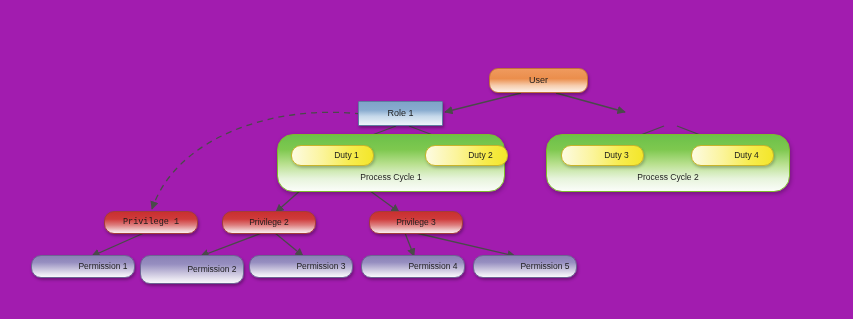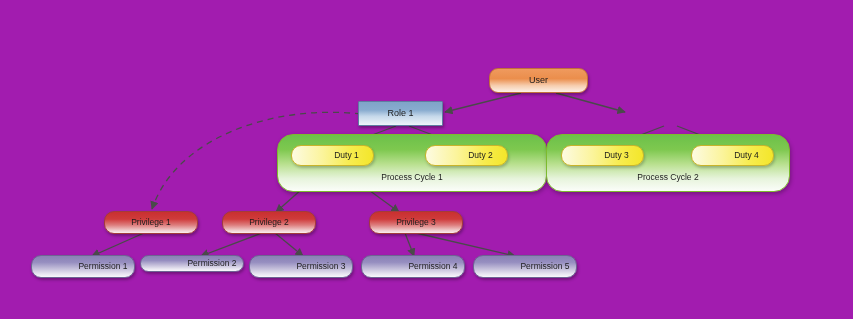--- a/index.html
+++ b/index.html
@@ -148,21 +148,21 @@
 
   <div class="node n-user" style="left:489px; top:68px; width:99px; height:25px;">
     <span class="node-label">User</span>
   </div>
 
   <div class="node n-role" style="left:358px; top:101px; width:85px; height:25px;">
     <span class="node-label">Role 1</span>
   </div>
 
 
-  <div class="node n-cycle" style="left:277px; top:134px; width:270px; height:58px;">
+  <div class="node n-cycle" style="left:277px; top:134px; width:228px; height:58px;">
     <span class="cycle-caption">Process Cycle 1</span>
   </div>
 
   <div class="node n-duty" style="left:291px; top:145px; width:83px; height:21px;">
     <span class="node-label">Duty 1</span>
   </div>
 
   <div class="node n-duty" style="left:425px; top:145px; width:83px; height:21px;">
     <span class="node-label">Duty 2</span>
   </div>
@@ -172,37 +172,37 @@
   </div>
 
   <div class="node n-duty" style="left:561px; top:145px; width:83px; height:21px;">
     <span class="node-label">Duty 3</span>
   </div>
 
   <div class="node n-duty" style="left:691px; top:145px; width:83px; height:21px;">
     <span class="node-label">Duty 4</span>
   </div>
 
-  <div class="node n-priv" style="left:104px; top:211px; width:94px; height:23px;">
+  <div class="node n-priv" style="left:104px; top:211px; width:94px; height:23px;font-family:Liberation Mono, monospace;">
     <span class="node-label">Privilege 1</span>
   </div>
 
   <div class="node n-priv" style="left:222px; top:211px; width:94px; height:23px;">
     <span class="node-label">Privilege 2</span>
   </div>
 
   <div class="node n-priv" style="left:355px; top:211px; width:94px; height:23px;margin-left:14px;">
     <span class="node-label">Privilege 3</span>
   </div>
 
   <div class="node n-perm" style="left:31px; top:255px; width:104px; height:23px;">
     <span class="node-label">Permission 1</span>
   </div>
 
-  <div class="node n-perm" style="left:140px; top:255px; width:104px; height:17px;">
+  <div class="node n-perm" style="left:140px; top:255px; width:104px; height:29px;">
     <span class="node-label">Permission 2</span>
   </div>
 
   <div class="node n-perm" style="left:249px; top:255px; width:104px; height:23px;">
     <span class="node-label">Permission 3</span>
   </div>
 
   <div class="node n-perm" style="left:361px; top:255px; width:104px; height:23px;">
     <span class="node-label">Permission 4</span>
   </div>

